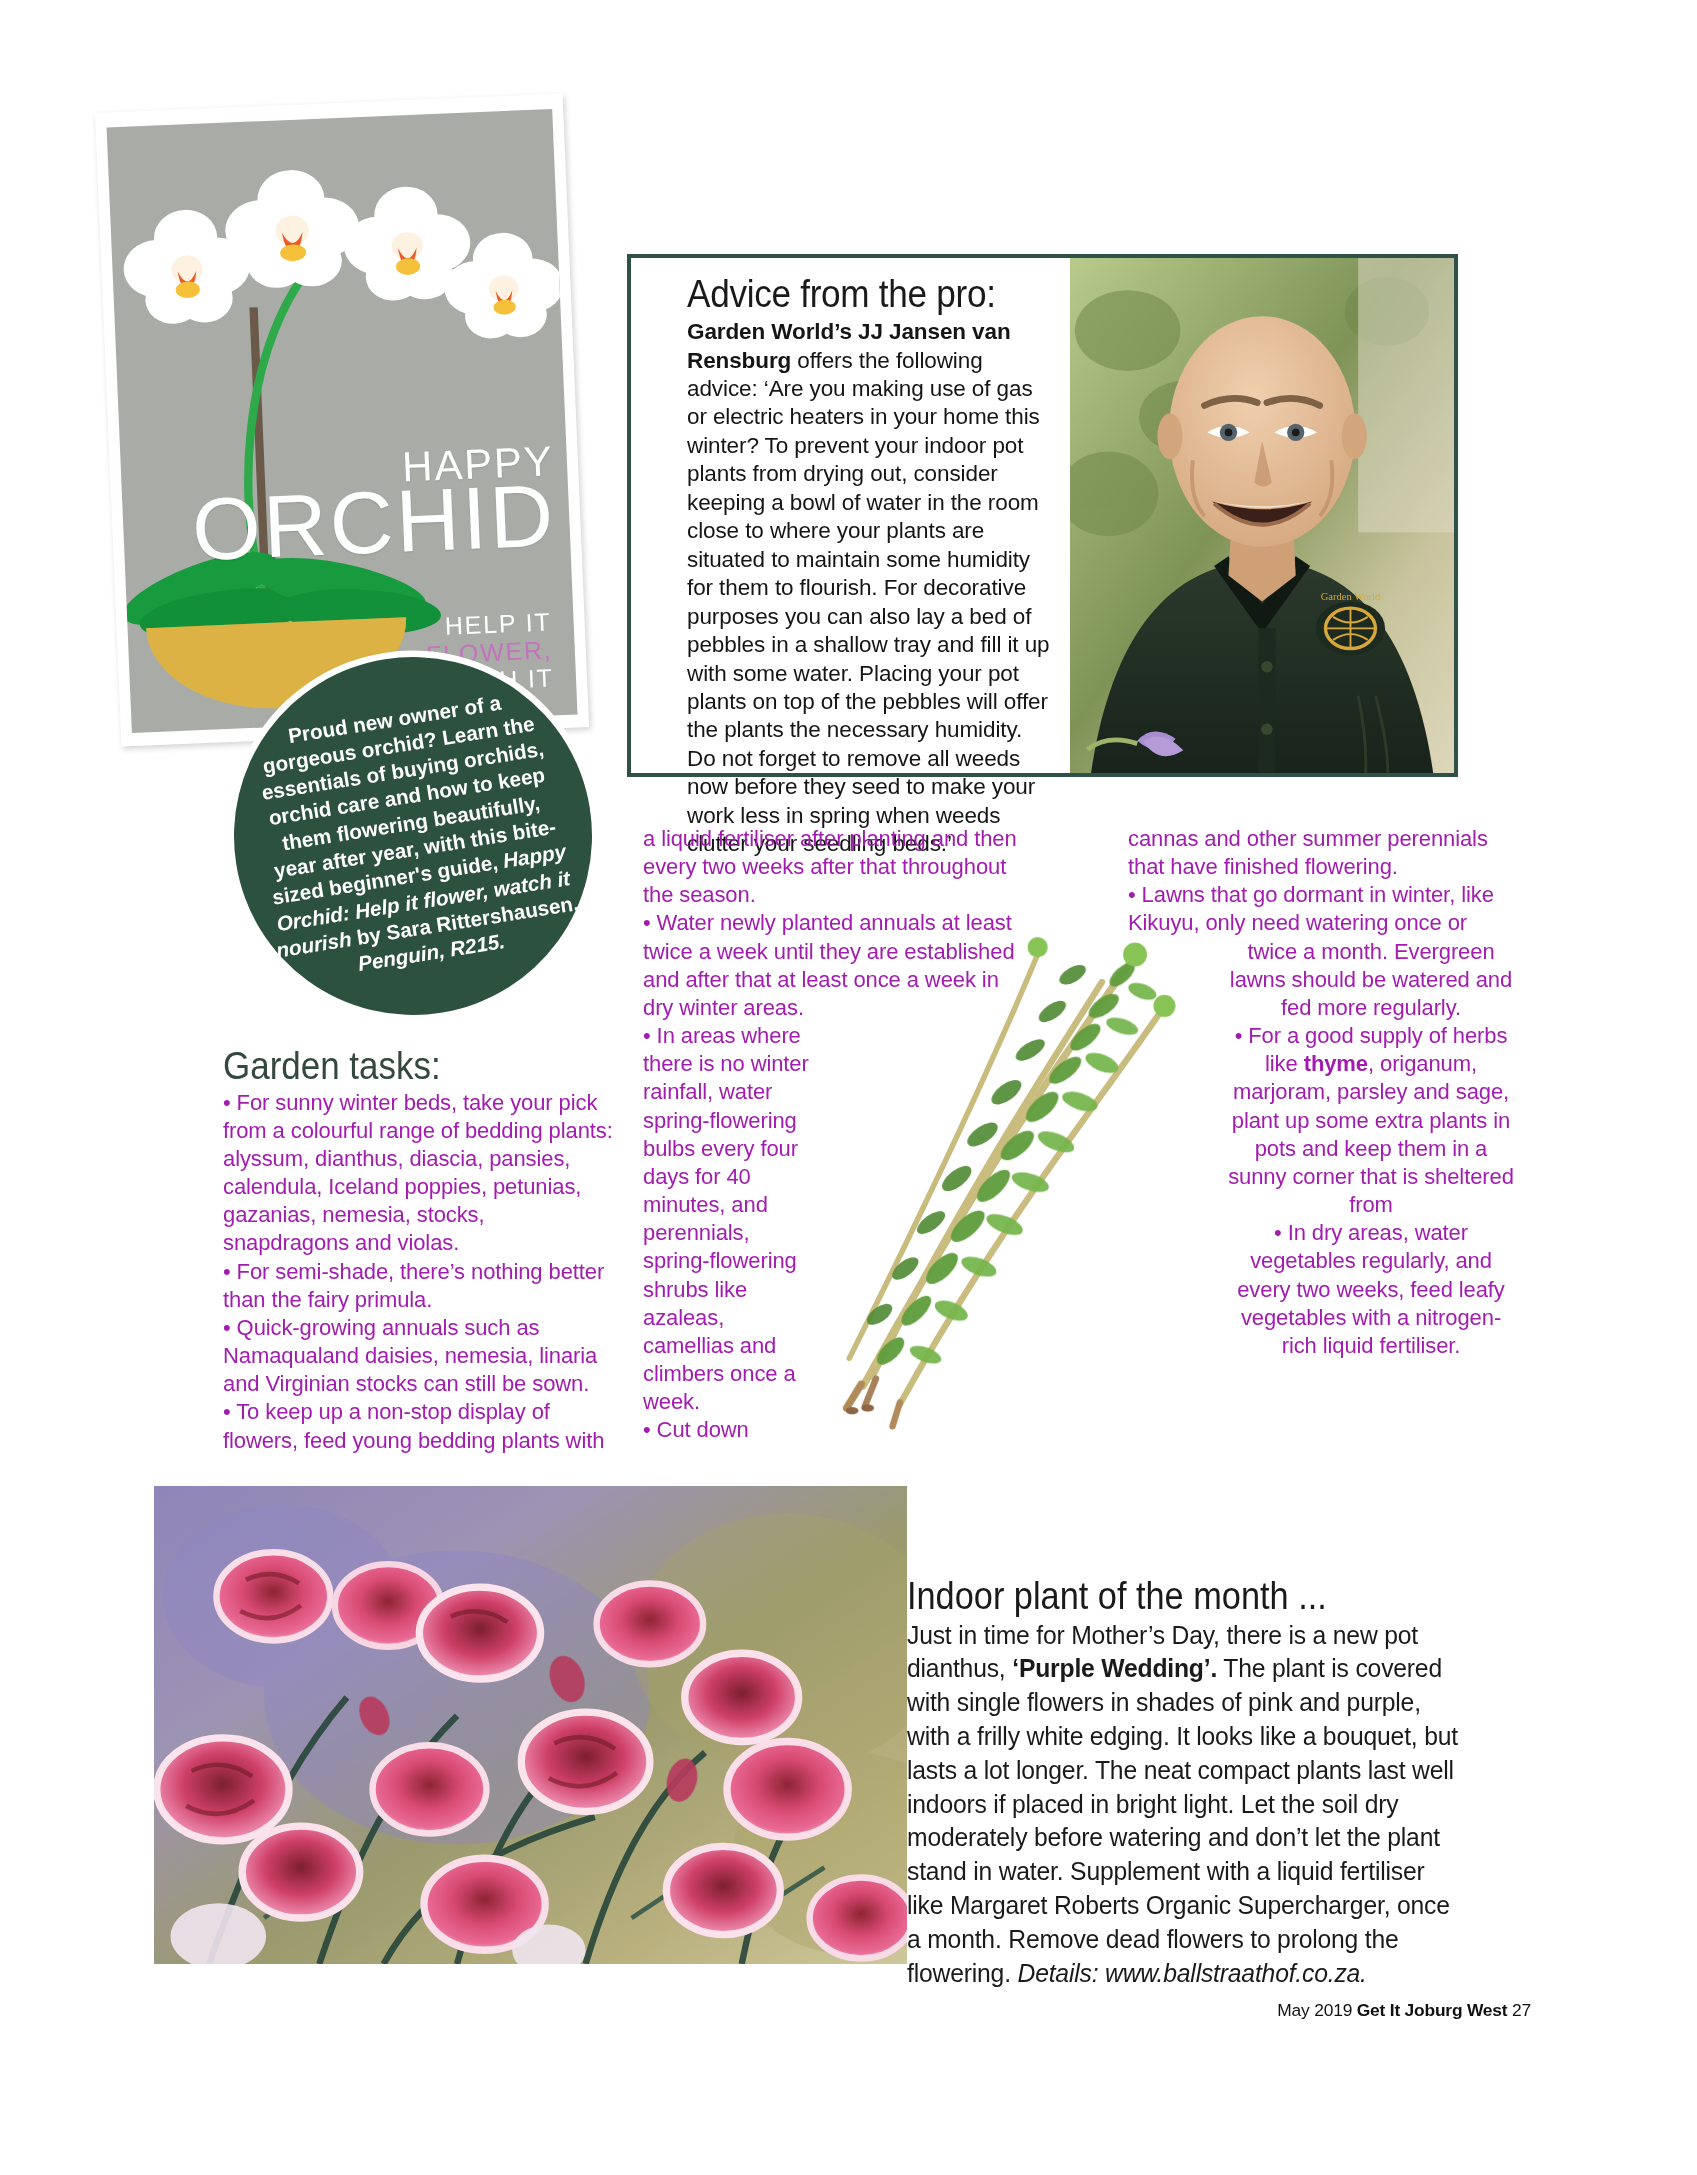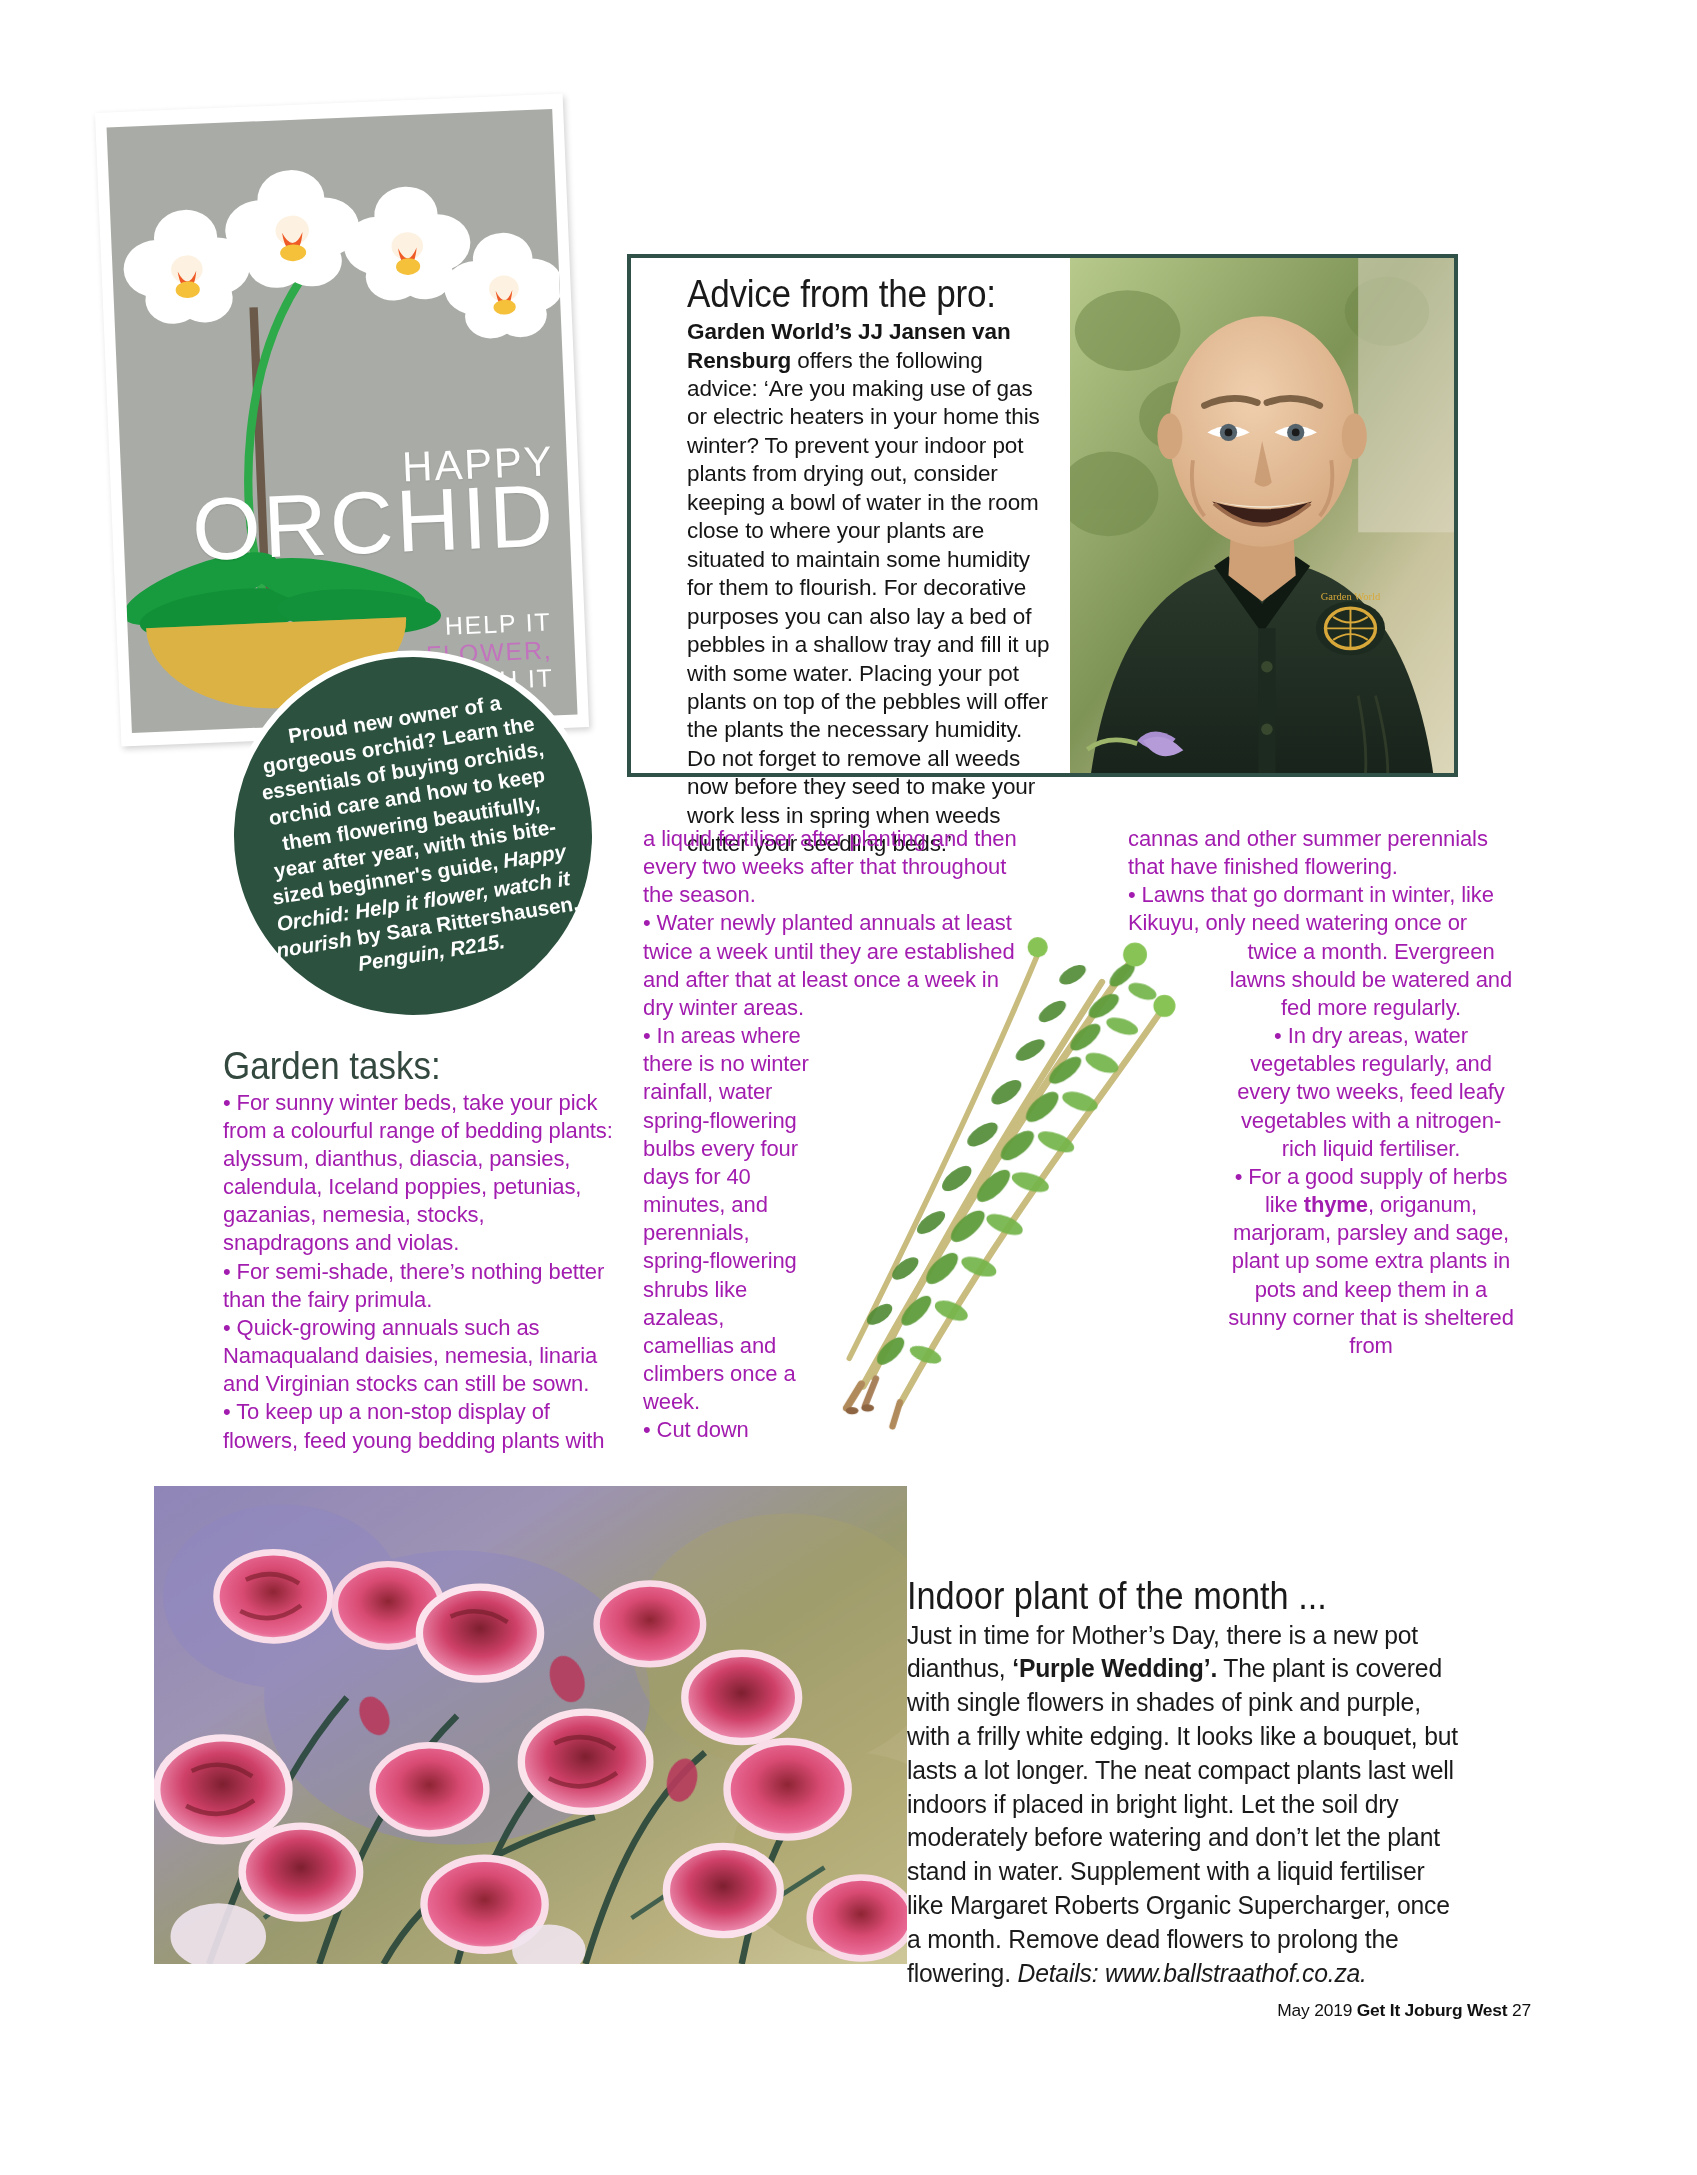--- a/index.html
+++ b/index.html
@@ -497,24 +497,24 @@
           <ellipse cx="115" cy="524" rx="7" ry="4" fill="#8d6542"></ellipse>
         </g>
       </g>
     </svg>
   </div>
 
   <div class="col-right">
     <div class="body-green">cannas and other summer perennials that have finished flowering.</div>
     <div class="body-green">• Lawns that go dormant in winter, like Kikuyu, only need watering once or</div>
     <div class="body-green indent">twice a month. Evergreen lawns should be watered and fed more regularly.</div>
-    <div class="body-green indent">• In dry areas, water vegetables regularly, and every two weeks, feed leafy vegetables with a nitrogen-rich liquid fertiliser.</div>
     <div class="body-green indent">
       <span>• For a good supply of herbs like </span><b>thyme</b><span>, origanum, marjoram, parsley and sage, plant up some extra plants in pots and keep them in a sunny corner that is sheltered from</span>
     </div>
+    <div class="body-green indent">• In dry areas, water vegetables regularly, and every two weeks, feed leafy vegetables with a nitrogen-rich liquid fertiliser.</div>
   </div>
 
   <div class="dianthus-photo">
     <svg viewBox="0 0 820 520" preserveAspectRatio="none" style="width:100%;height:100%;display:block">
       <defs>
         <linearGradient id="dbg" x1="0" y1="0" x2="1" y2="1">
           <stop offset="0%" stop-color="#8f85b8"></stop>
             <stop offset="28%" stop-color="#9d93b4"></stop>
           <stop offset="55%" stop-color="#9a9a6e"></stop>
             <stop offset="80%" stop-color="#b9b07e"></stop>

